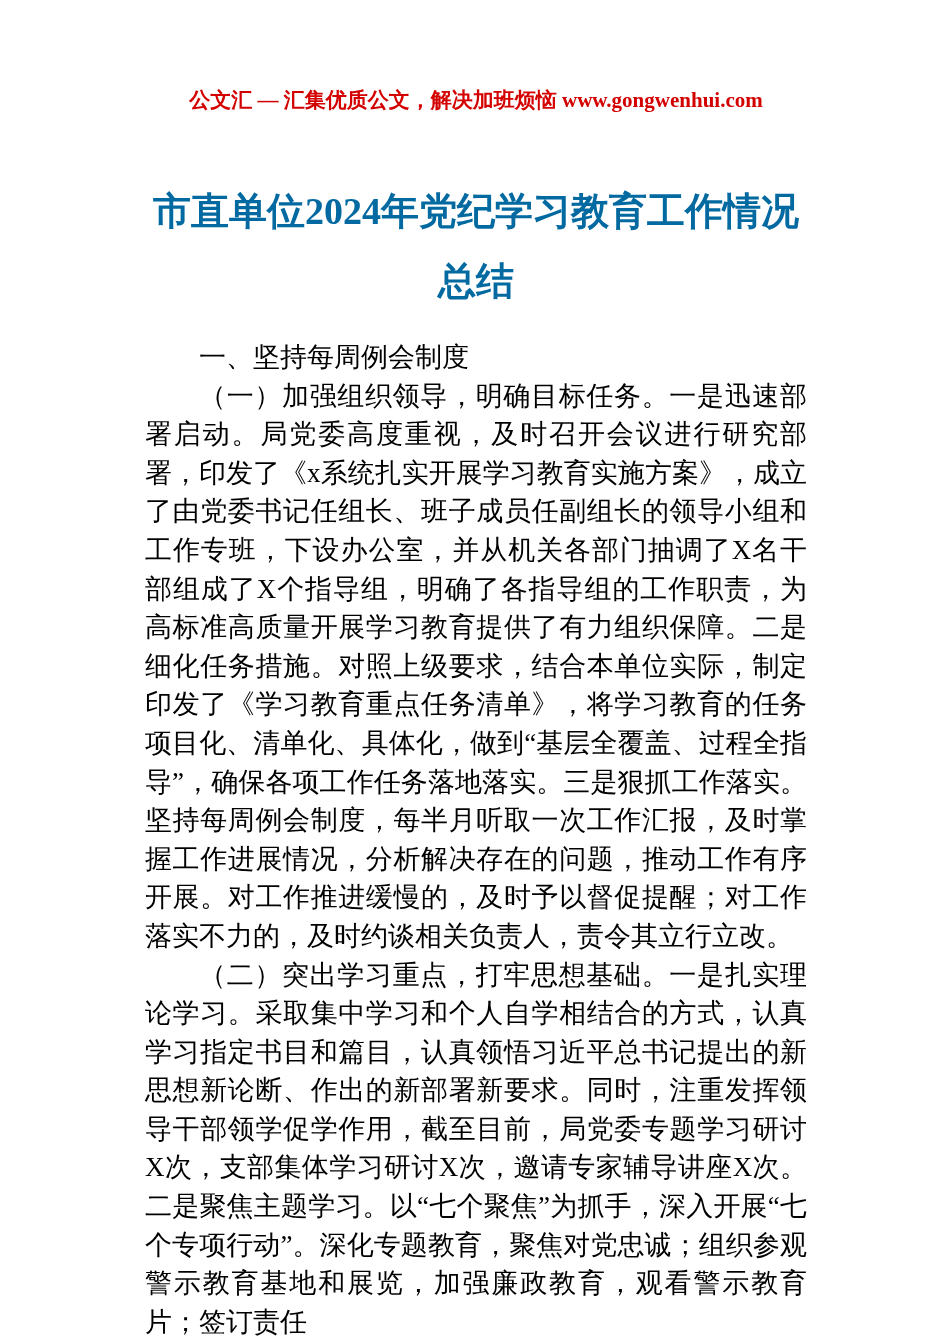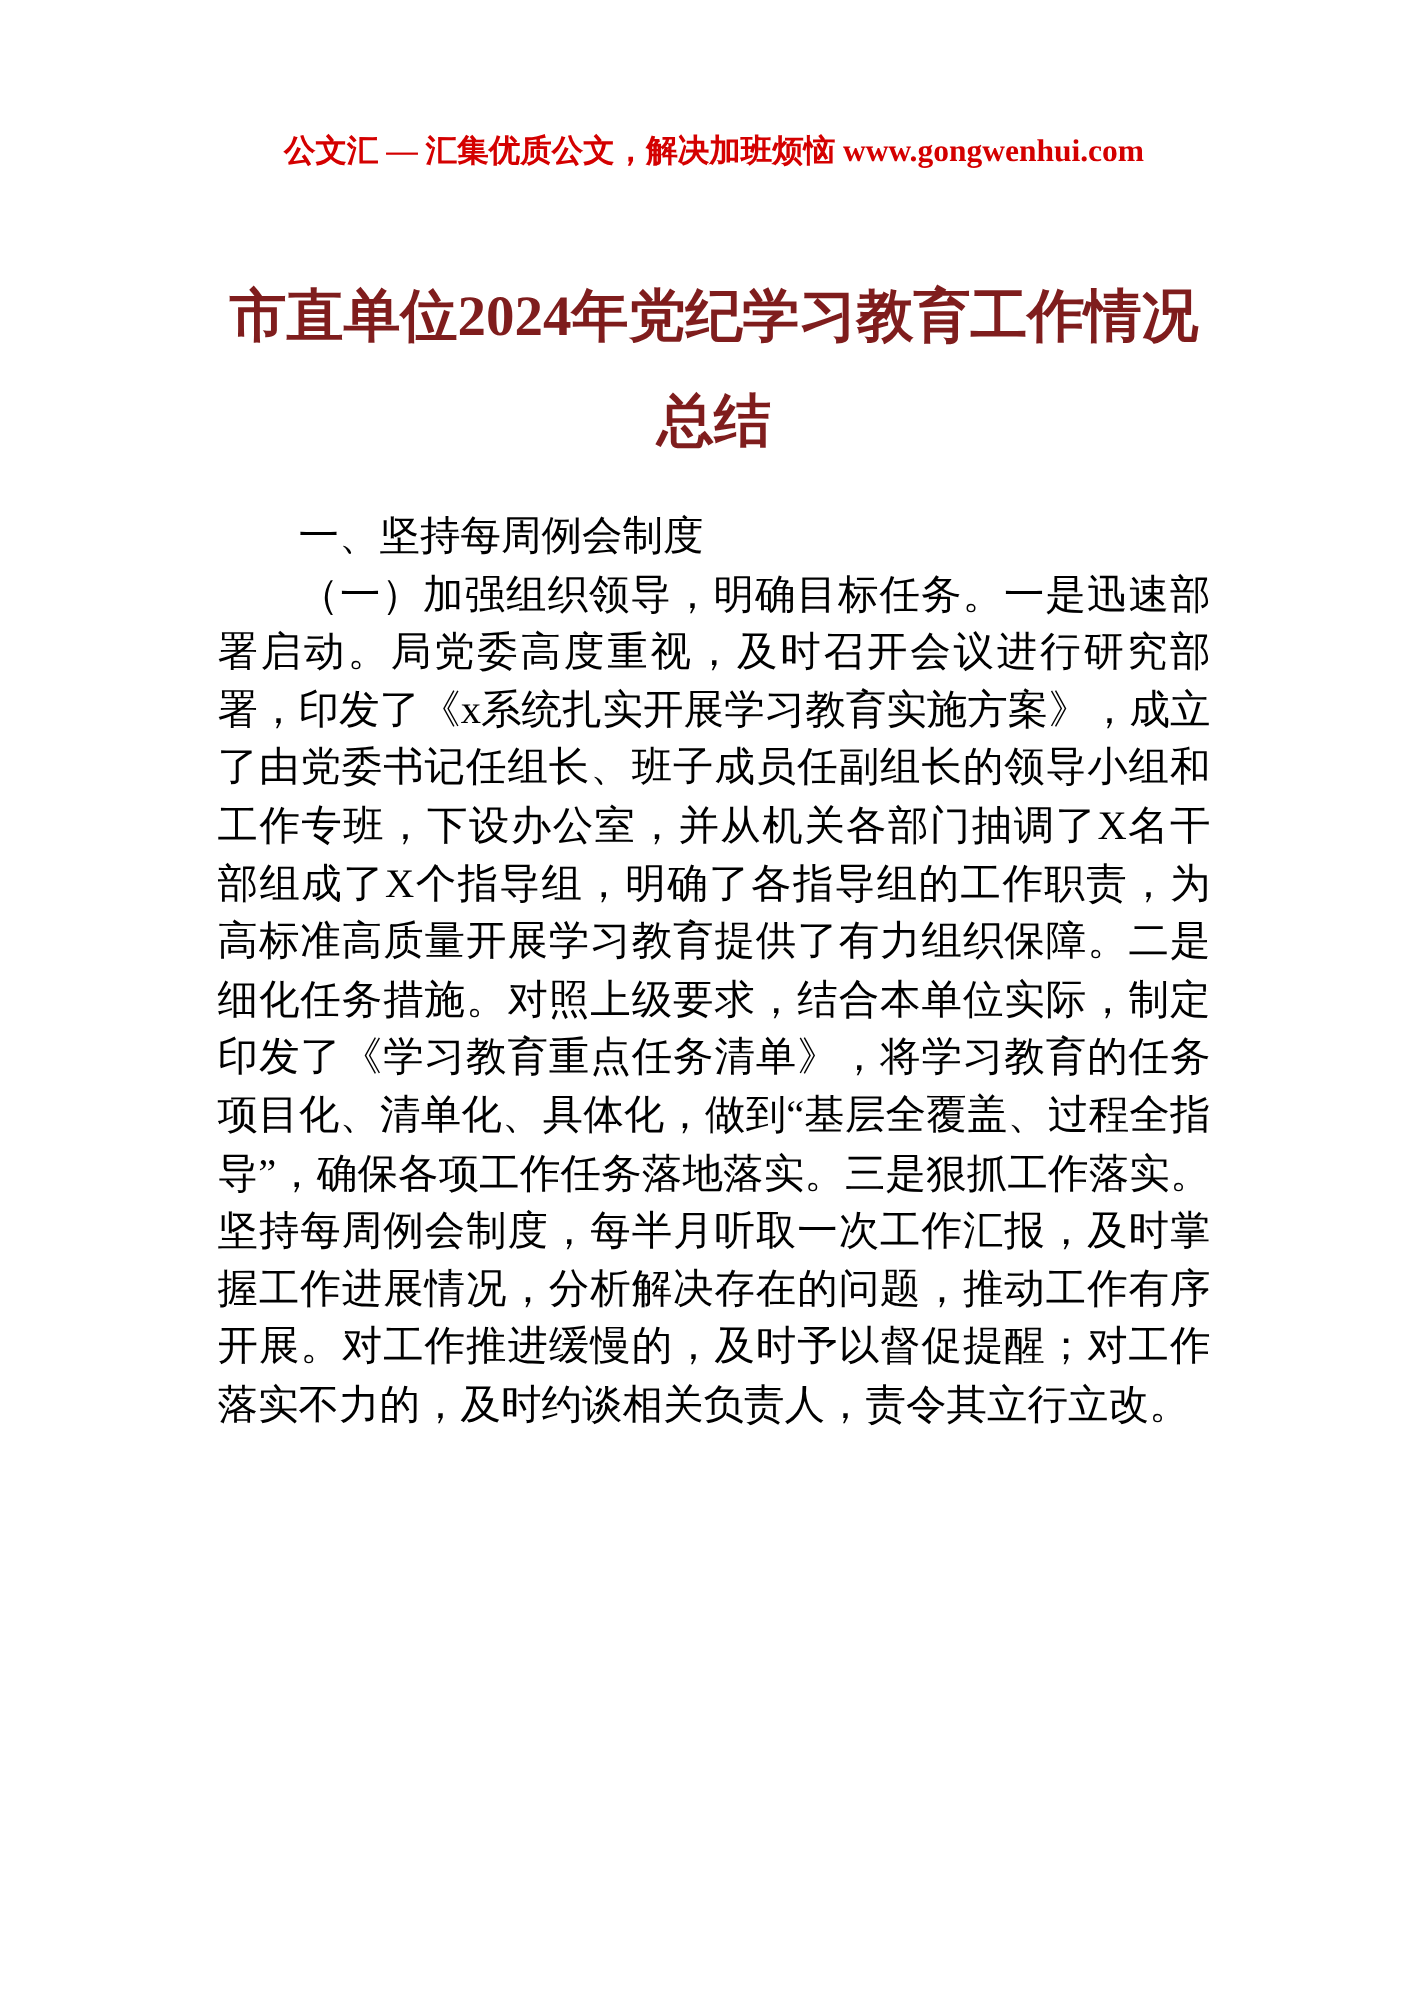--- a/index.html
+++ b/index.html
@@ -27,21 +27,21 @@
     line-height: 28px;
     font-weight: bold;
     white-space: nowrap;
   }
   .doc-title {
     margin-top: 62px;
     text-align: center;
     font-size: 38px;
     line-height: 70px;
     font-weight: bold;
-    color: #7f1d1d;
+    color: #0369a1;
   }
   .doc-body {
     margin-top: 22px;
     font-size: 27px;
     line-height: 38.6px;
     text-align: justify;
     color: #000000;
   }
   .para {
     text-indent: 2em;
@@ -55,15 +55,16 @@
 
   <div class="site-header">
     <span>公文汇 — 汇集优质公文，解决加班烦恼 www.gongwenhui.com</span>
   </div>
 
   <h1 class="doc-title">市直单位2024年党纪学习教育工作情况总结</h1>
 
   <div class="doc-body">
     <p class="para">一、坚持每周例会制度</p>
     <p class="para">（一）加强组织领导，明确目标任务。一是迅速部署启动。局党委高度重视，及时召开会议进行研究部署，印发了《x系统扎实开展学习教育实施方案》，成立了由党委书记任组长、班子成员任副组长的领导小组和工作专班，下设办公室，并从机关各部门抽调了X名干部组成了X个指导组，明确了各指导组的工作职责，为高标准高质量开展学习教育提供了有力组织保障。二是细化任务措施。对照上级要求，结合本单位实际，制定印发了《学习教育重点任务清单》，将学习教育的任务项目化、清单化、具体化，做到“基层全覆盖、过程全指导”，确保各项工作任务落地落实。三是狠抓工作落实。坚持每周例会制度，每半月听取一次工作汇报，及时掌握工作进展情况，分析解决存在的问题，推动工作有序开展。对工作推进缓慢的，及时予以督促提醒；对工作落实不力的，及时约谈相关负责人，责令其立行立改。</p>
+    <p class="para">（二）突出学习重点，打牢思想基础。一是扎实理论学习。采取集中学习和个人自学相结合的方式，认真学习指定书目和篇目，认真领悟习近平总书记提出的新思想新论断、作出的新部署新要求。同时，注重发挥领导干部领学促学作用，截至目前，局党委专题学习研讨X次，支部集体学习研讨X次，邀请专家辅导讲座X次。二是聚焦主题学习。以“七个聚焦”为抓手，深入开展“七个专项行动”。深化专题教育，聚焦对党忠诚；组织参观警示教育基地和展览，加强廉政教育，观看警示教育片；签订责任</p>
   </div>
 
 </div>
 
 </body></html>

